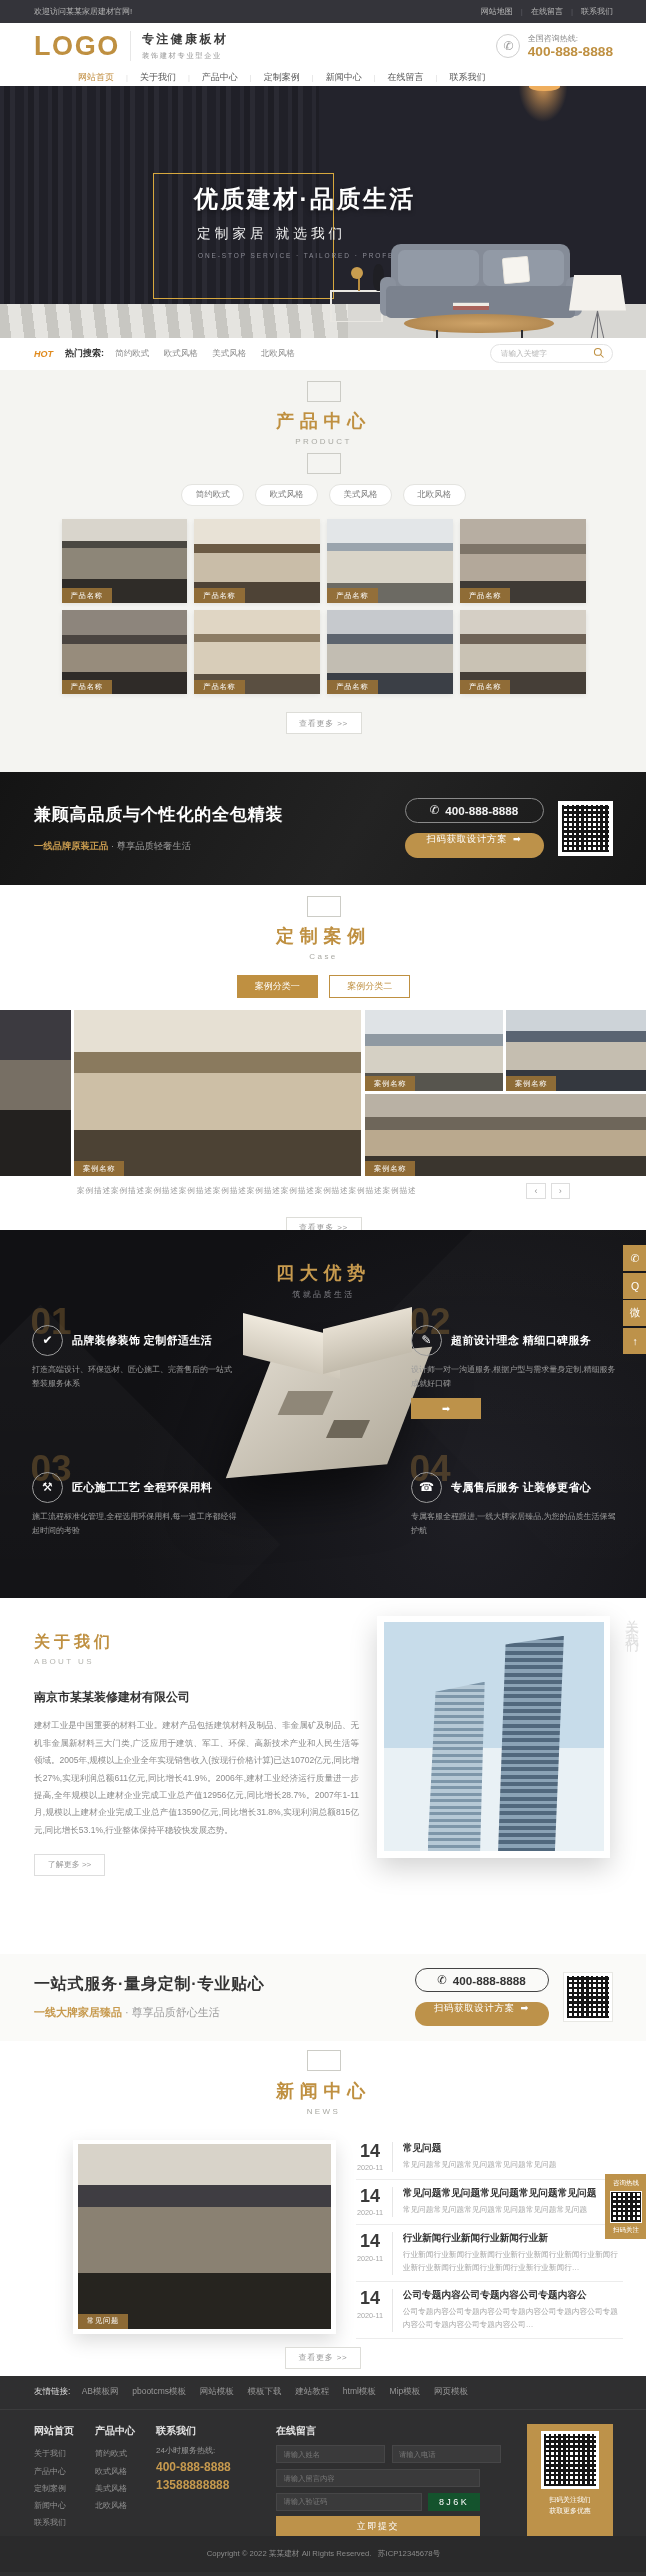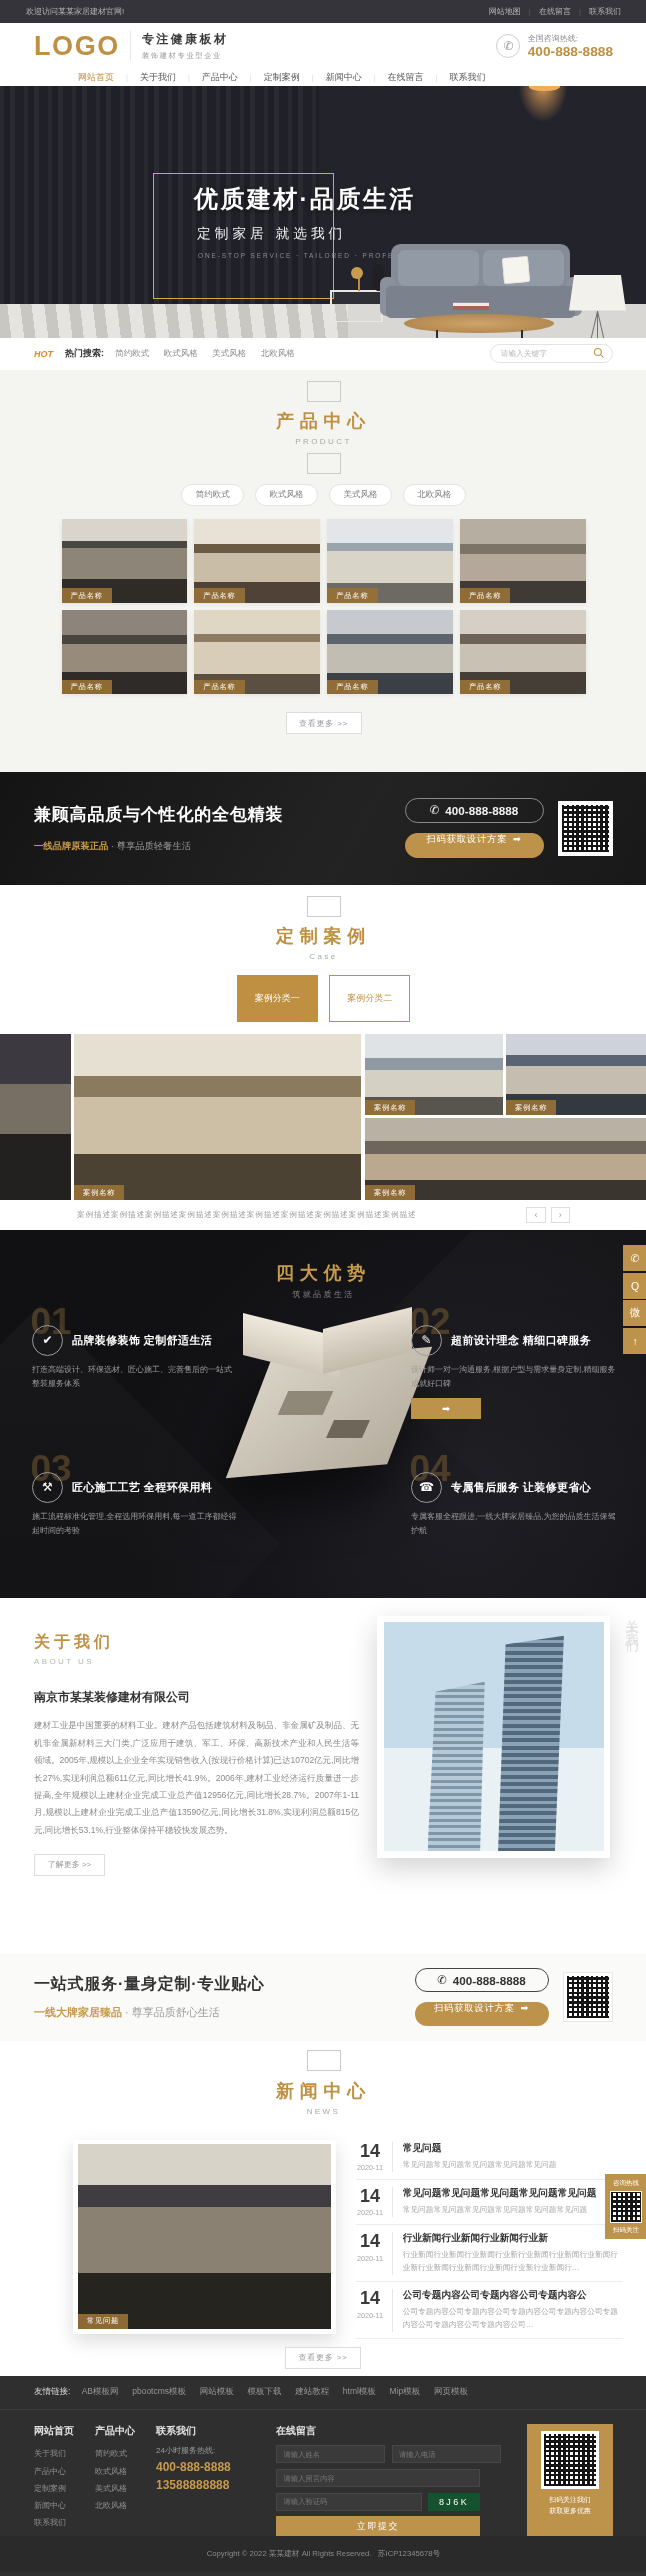--- a/index.html
+++ b/index.html
@@ -1,21 +1,21 @@
 <!DOCTYPE html>
 <html style="font-size:13px"><head>
 <meta charset="utf-8">
 <style>
   * { margin:0; padding:0; box-sizing:border-box; }
   html,body { width:647px; }
   body { font-family:"Liberation Sans","DejaVu Sans",sans-serif; background:#fff; position:relative; }
   a { text-decoration:none; color:inherit; cursor:pointer; }
 
   
-  .topbar { height:22.6px; background:#34343a; display:flex; align-items:center; justify-content:space-between; padding:0 26px; font-size:8px; color:#b5b5b5; }
+  .topbar { height:22.6px; background:#34343a; display:flex; align-items:center; justify-content:space-between; padding:0 34px; font-size:8px; color:#b5b5b5; }
   .topbar-links { display:flex; align-items:center; }
   .topbar-links a { color:#b5b5b5; }
   .topbar-links a + a::before { content:"|"; color:#5c5c62; margin:0 8px; }
 
   
   .header { height:47px; display:flex; align-items:center; padding:0 34px; background:#fff; }
   .logo { font-size:27px; font-weight:bold; color:#bf9041; letter-spacing:1.6px; }
   .slogan { margin-left:10.5px; padding-left:10.5px; border-left:0.8px solid #e7e7e7; }
   .slogan-main { font-size:12px; font-weight:bold; color:#3b3b3b; letter-spacing:2.4px; }
   .slogan-sub { font-size:7.3px; color:#999; letter-spacing:1.6px; margin-top:2.4px; }
@@ -109,21 +109,21 @@
   .cta-stack { display:flex; flex-direction:column; gap:10.5px; }
   .cta-pill { width:139px; height:25px; border:0.8px solid #8a8a8a; border-radius:13.7px; display:flex; align-items:center; justify-content:center; gap:5.7px; color:#f0f0f0; font-size:11.7px; font-weight:bold; cursor:pointer; }
   .cta-btn { width:139px; height:25px; background:#bd924a; border-radius:13.7px; color:#fff; font-size:9.3px; display:flex; justify-content:center; gap:5.7px; border:none; cursor:pointer; letter-spacing:0.8px; }
   .qr { background:repeating-linear-gradient(0deg,#151515 0 2.4px,transparent 2.4px 4.8px), repeating-linear-gradient(90deg,#151515 0 2.4px,#fff 2.4px 4.8px); }
   .cta-qr { width:55px; height:55px; background:#fff; padding:4px; }
   .cta-qr .qr { width:100%; height:100%; }
 
   
   .sec-cases { height:345px; background:#fff; padding-top:11.3px; overflow:hidden; }
   .case-tabs { display:flex; justify-content:center; gap:11.3px; margin-top:6.5px; }
-  .case-tabs a { padding:16px 17px; border:0.8px solid #bf9041; font-size:9px; color:#bf9041; background:#fff; }
+  .case-tabs a { padding:4px 17px; border:0.8px solid #bf9041; font-size:9px; color:#bf9041; background:#fff; }
   .case-tabs a.active { background:#bf9041; color:#fff; }
   .case-slider { position:relative; height:166px; margin-top:12px; }
   .cs { position:absolute; overflow:hidden; }
   .cs-left  { left:0;    top:0;    width:71px;  height:166px; }
   .cs-main  { left:74px; top:0;    width:287px; height:166px; }
   .cs-tr1   { left:365px;top:0;    width:138px; height:81px; }
   .cs-tr2   { left:506px;top:0;    width:141px; height:81px; }
   .cs-br    { left:365px;top:84px;width:282px; height:82px; }
   .case-caption { display:flex; align-items:center; margin:7.3px 77px 0; }
   .case-caption .txt { font-size:7.7px; color:#9b9b9b; letter-spacing:0.8px; }

